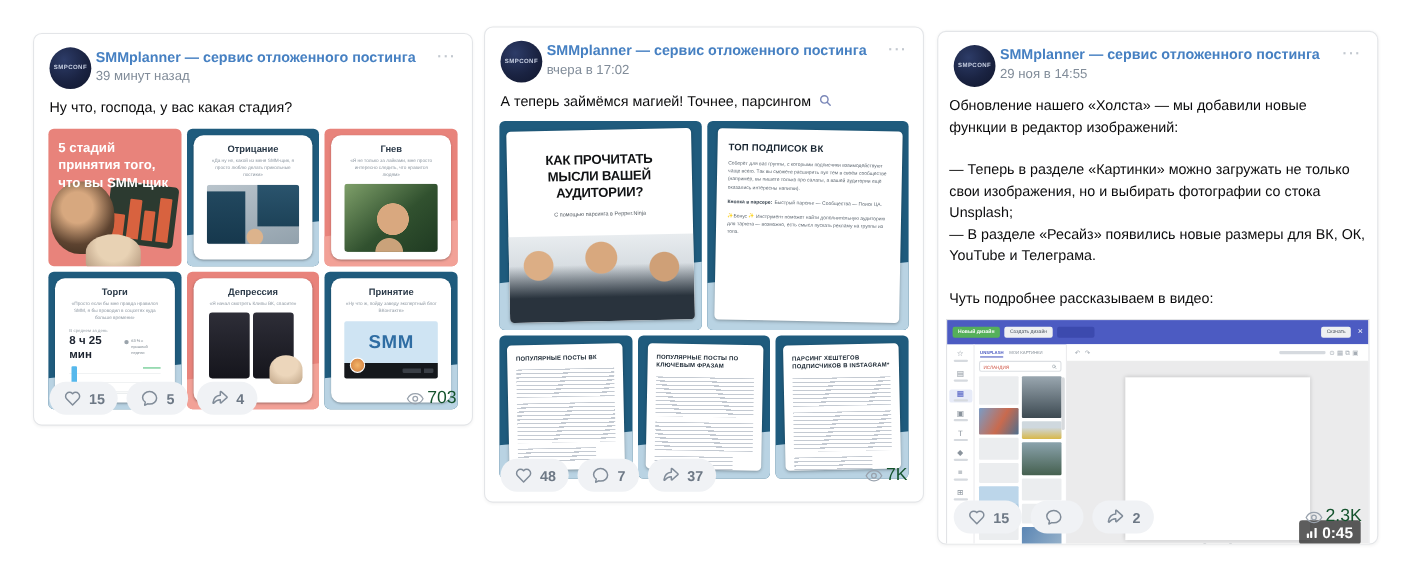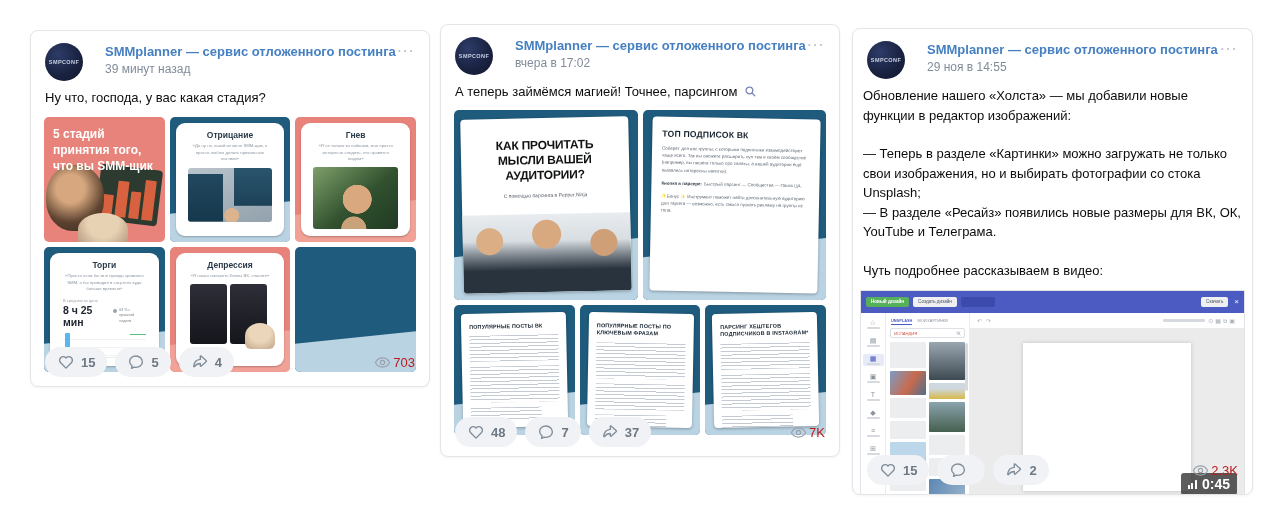--- a/index.html
+++ b/index.html
@@ -3,30 +3,30 @@
 <meta charset="utf-8">
 <style>
   html,body{margin:0;padding:0;background:#fff;width:1280px;height:522px;font-family:"Liberation Sans",sans-serif;-webkit-font-smoothing:antialiased;}
   *{box-sizing:border-box;}
   .stage{position:relative;width:1280px;height:522px;overflow:hidden;background:#fff;}
 
   
   .post{position:absolute;background:#fff;border:1px solid #e3e5e8;border-radius:8px;box-shadow:0 1px 3px rgba(0,0,0,.05);overflow:hidden;}
   .p-head{display:flex;align-items:flex-start;padding:12px 14px 0;position:relative;}
   .avatar{width:38px;height:38px;border-radius:50%;background:radial-gradient(circle at 35% 30%,#2d3c68 0%,#1a2342 55%,#10162c 100%);color:#c8d0e2;font-size:5.5px;font-weight:700;letter-spacing:.4px;display:flex;align-items:center;justify-content:center;flex:0 0 auto;}
-  .head-txt{margin-left:22px;padding-top:1px;min-width:0;}
+  .head-txt{margin-left:4px;padding-top:1px;min-width:0;}
   .author{color:#4680c2;font-weight:700;font-size:13px;line-height:1.25;cursor:pointer;display:block;white-space:nowrap;}
   .ptime{color:#818c99;font-size:12px;margin-top:2px;cursor:pointer;}
   .dots{position:absolute;right:14px;top:12px;color:#c2c8cf;font-size:13px;font-weight:700;letter-spacing:1.5px;cursor:pointer;}
   .ptext{padding:8px 14px 0;font-size:13px;line-height:1.45;color:#0c0c0d;}
   .ptext svg{vertical-align:-2px;margin-left:3px;}
   .acts{position:absolute;left:14px;right:14px;bottom:9px;display:flex;align-items:center;gap:8px;}
   .pill{display:inline-flex;align-items:center;gap:6px;height:30px;padding:0 12px;border-radius:15px;background:#f0f2f5;color:#6d7885;font-size:13px;font-weight:600;cursor:pointer;}
   .pill svg{display:block;}
-  .views{margin-left:auto;display:inline-flex;align-items:center;gap:2px;color:#b91c1c;font-size:13px;}
+  .views{margin-left:auto;display:inline-flex;align-items:center;gap:2px;color:#14532d;font-size:16px;}
 
   
   .grid1{margin:9px 13px 0;display:grid;grid-template-columns:repeat(3,1fr);grid-template-rows:125px 125px;gap:5px;}
   .tile{position:relative;border-radius:5px;overflow:hidden;cursor:pointer;}
   .tile.salmon{background:var(--salmon,#e8837b);}
   .tile.blue{background:var(--dark_blue,#1f5b7d);}
   .tile.salmon .wedge{position:absolute;left:-20%;bottom:-14%;width:150%;height:42%;background:#f2a197;transform:rotate(-7deg);}
   .tile.blue .wedge{position:absolute;left:-20%;bottom:-14%;width:150%;height:42%;background:#b9d3e3;transform:rotate(-6deg);}
   .icard{position:relative;background:#fff;border-radius:9px;margin:6px;height:calc(100% - 12px);padding:7px 5px 0;text-align:center;overflow:hidden;box-shadow:0 1px 2px rgba(0,0,0,.25);}
   .s-title{font-size:8.5px;font-weight:700;color:#2b3a49;}
@@ -205,20 +205,28 @@
       <div class="tile salmon">
         <div class="wedge"></div>
         <div class="icard">
           <div class="s-title">Депрессия</div>
           <div class="s-quote">«Я начал смотреть Клипы ВК, спасите»</div>
           <div class="ph phones"><i class="scr"></i><i class="scr"></i><b class="oldman"></b></div>
         </div>
       </div>
       <div class="tile blue">
         <div class="wedge"></div>
+        <div class="icard">
+          <div class="s-title">Принятие</div>
+          <div class="s-quote">«Ну что ж, пойду заведу экспертный блог ВКонтакте»</div>
+          <div class="smm-banner">
+              <span class="smm-txt">SMM</span>
+            </div>
+          <div class="smm-bar"></div>
+        </div>
       </div>
     </div>
 
     <footer class="acts">
       <div class="pill">
         <svg width="18" height="18" viewBox="0 0 24 24" fill="none" stroke="#818c99" stroke-width="1.8" stroke-linecap="round" stroke-linejoin="round">
             <path d="M12 20.2 4.9 13a4.7 4.7 0 0 1 0-6.7 4.8 4.8 0 0 1 6.8 0l.3.4.3-.4a4.8 4.8 0 0 1 6.8 0 4.7 4.7 0 0 1 0 6.7z"></path>
           </svg>
         <span>15</span>
       </div>

